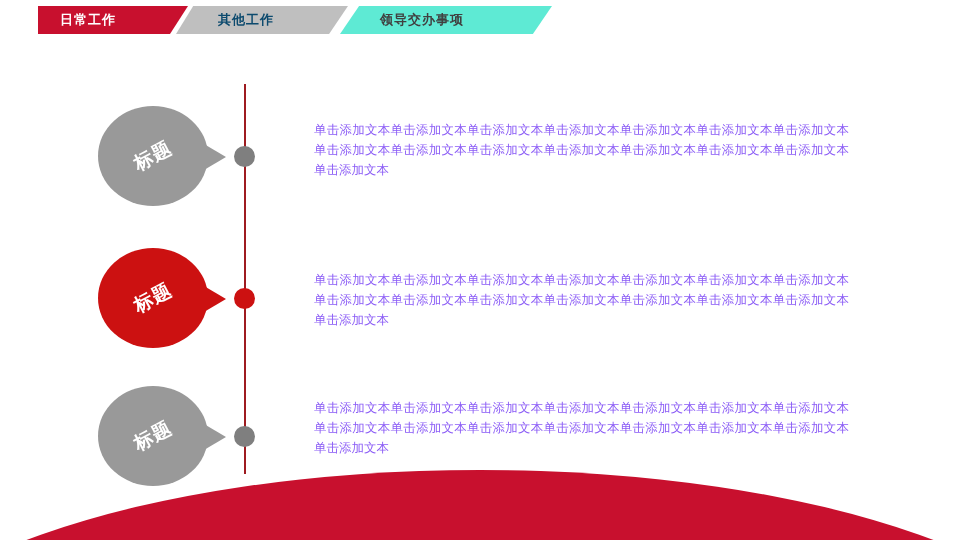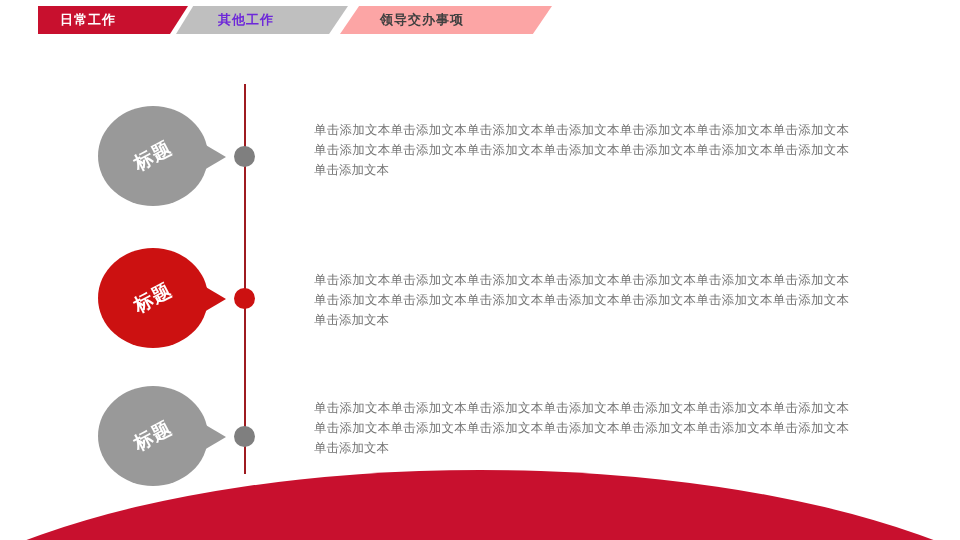--- a/index.html
+++ b/index.html
@@ -48,26 +48,26 @@
   }
   .tab-1 .tab-label { color: #ffffff; }
   
   .tab-2 {
     left: 176px;
     width: 172px;
     background: #bfbfbf;
     clip-path: polygon(10% 0, 100% 0, 89% 100%, 0% 100%);
     padding-left: 42px;
   }
-  .tab-2 .tab-label { color: #6d28d9; }
+  .tab-2 .tab-label { color: #0c4a6e; }
   
   .tab-3 {
     left: 340px;
     width: 212px;
-    background: #fca5a5;
+    background: #5eead4;
     clip-path: polygon(9% 0, 100% 0, 91% 100%, 0% 100%);
     padding-left: 40px;
   }
   .tab-3 .tab-label { color: #404040; }
 
   
   .timeline-line {
     position: absolute;
     left: 244px;
     top: 84px;
@@ -136,21 +136,21 @@
   .dot-red { background: #cc1111; }
 
   
   .body-text {
     position: absolute;
     left: 314px;
     top: 22px;
     width: 535px;
     font-size: 12.5px;
     line-height: 20px;
-    color: #737373;
+    color: #8b5cf6;
     text-align: justify;
   }
   .row-2 .body-text { top: 30px; }
   .row-3 .body-text { top: 20px; }
 
   
   .bottom-arc {
     position: absolute;
     left: -140px;
     bottom: -150px;

